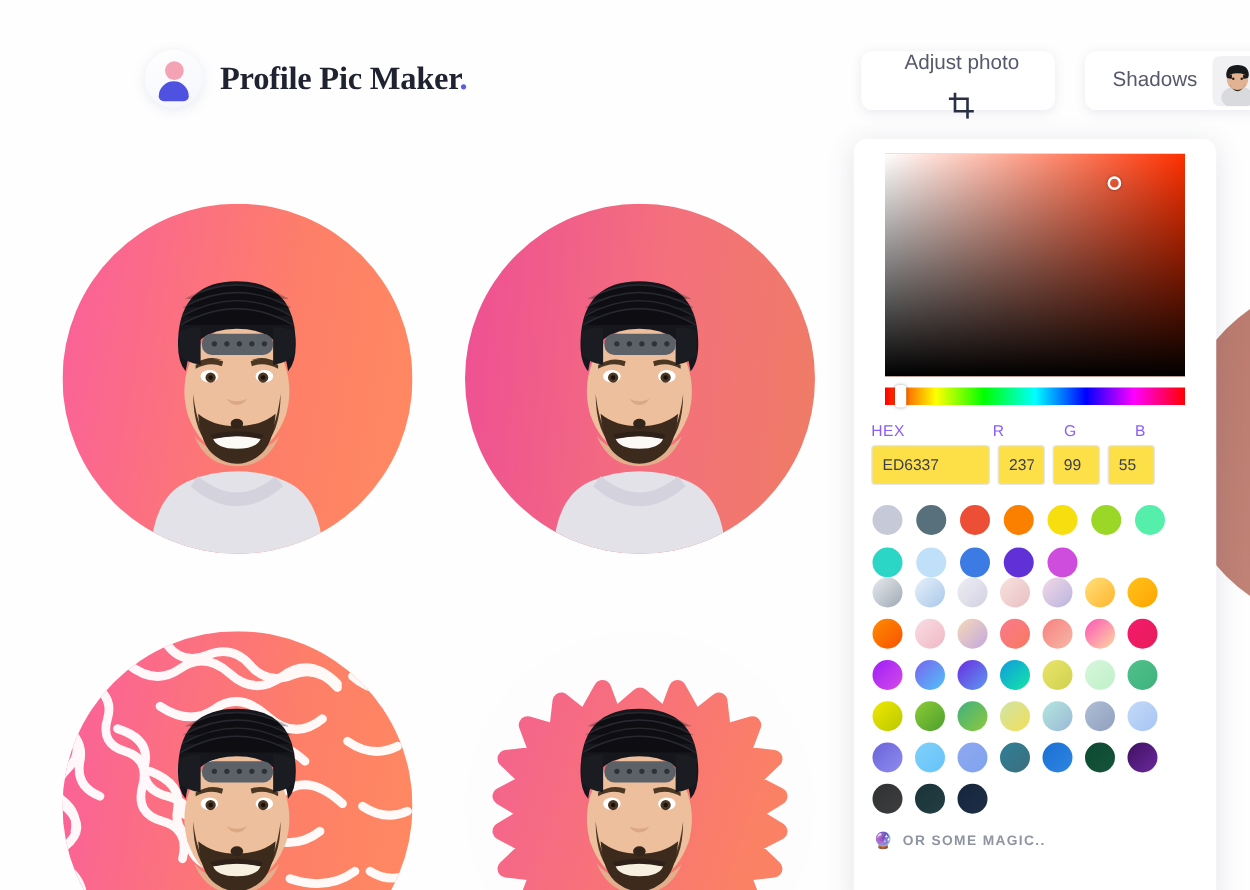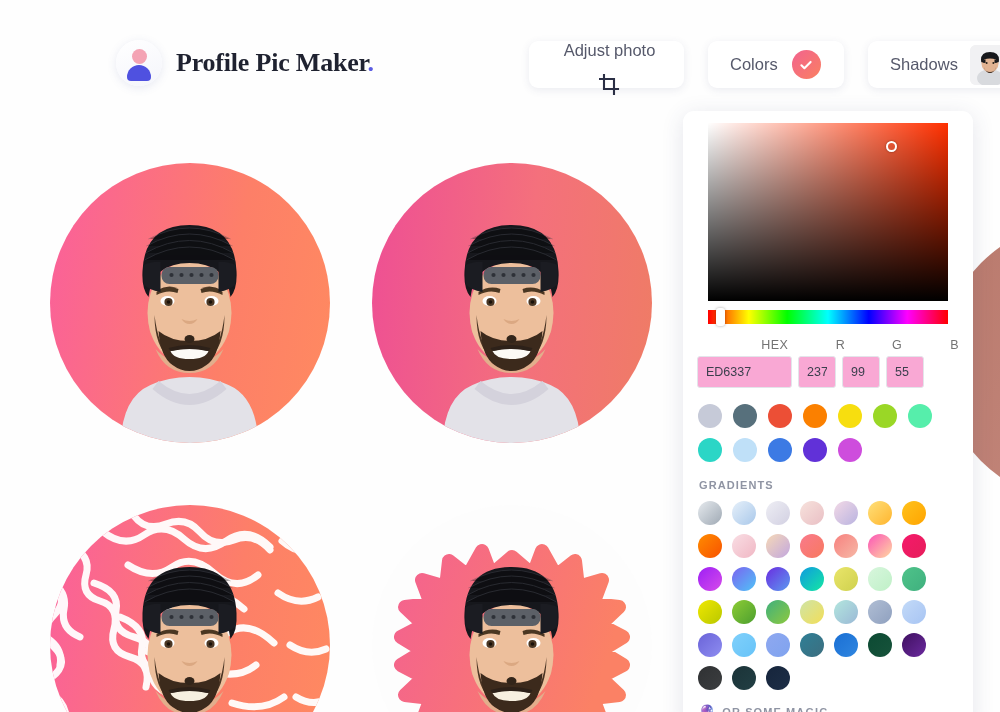--- a/index.html
+++ b/index.html
@@ -114,31 +114,31 @@
     background: linear-gradient(to right,
       #ff0000 0%, #ffff00 17%, #00ff00 33%, #00ffff 50%,
       #0000ff 67%, #ff00ff 83%, #ff0000 100%);
   }
   .hue-handle {
     position: absolute; left: 8px; top: -2px; width: 9px; height: 18px;
     background: #fff; border-radius: 3px; box-shadow: 0 0 3px rgba(0,0,0,.35);
   }
 
   .field-labels { display: flex; margin: 14px 0 4px 0; padding: 0 2px; }
-  .field-labels span { font-size: 12.5px; color: #737373; text-align: right; letter-spacing: .4px; }
+  .field-labels span { font-size: 12.5px; color: #8b5cf6; text-align: left; letter-spacing: .4px; }
   .fl-hex { width: 95px; }
   .fl-r { width: 53px; margin-left: 6px; }
   .fl-g { width: 53px; margin-left: 6px; }
   .fl-b { width: 53px; margin-left: 6px; }
 
   .field-row { display: flex; padding: 0 2px; }
   .field-row input {
     height: 32px; border: 1px solid #e3e5ea; border-radius: 3px;
     font-family: "Liberation Sans", sans-serif; font-size: 12.5px; color: #3b3f4d;
-    padding: 0 8px; background: #f9a8d4; outline: none;
+    padding: 0 8px; background: #fde047; outline: none;
   }
   .in-hex { width: 95px; }
   .in-r, .in-g, .in-b { width: 38px; margin-left: 6px; }
 
   .swatch-grid { display: flex; flex-wrap: wrap; gap: 10px 11px; margin: 16px 0 0 3px; width: 250px; }
   .swatch { width: 24px; height: 24px; border-radius: 50%; cursor: pointer; flex: none; }
 
   .sec-title {
     font-size: 11px; color: #8f94a3; letter-spacing: 1.1px; font-weight: bold;
     margin: 17px 0 10px 4px;
@@ -173,28 +173,20 @@
       <div class="navbtn nb-adjust">
         <span class="lbl">Adjust photo</span>
         <span class="crop-icon">
           <svg width="21" height="21" viewBox="0 0 21 21">
             <path d="M5 1 V15 H19" fill="none" stroke="#2b2f45" stroke-width="2.1" stroke-linecap="square"></path>
             <path d="M1 5 H15 V20" fill="none" stroke="#2b2f45" stroke-width="2.1" stroke-linecap="square"></path>
           </svg>
         </span>
       </div>
 
-      <div class="navbtn nb-colors">
-        <span class="lbl">Colors</span>
-        <span class="check-circle">
-          <svg width="16" height="16" viewBox="0 0 16 16">
-            <path d="M3.4 8.3 L6.4 11.2 L12.6 4.9" fill="none" stroke="#fff" stroke-width="2.1" stroke-linecap="round" stroke-linejoin="round"></path>
-          </svg>
-        </span>
-      </div>
 
       <div class="navbtn nb-shadows">
         <span class="lbl">Shadows</span>
         <span class="shadow-thumb">
           <svg width="40" height="40" viewBox="0 0 40 40">
             <rect width="40" height="40" fill="#f1f1f3"></rect>
             <ellipse cx="20" cy="33" rx="13" ry="9" fill="#d8dade"></ellipse>
             <ellipse cx="20" cy="18" rx="8.6" ry="9.4" fill="#e2b392"></ellipse>
             <path d="M11 15 q0-8 9-8 q9 0 9 8 q0 2-1 2.6 q-1-4-8-4 q-7 0-8 4 q-1-.6-1-2.6z" fill="#17181c"></path>
             <path d="M11.5 16.5 q1-1.6 4-2 l0 3.5 q-3 0-4-1.5z" fill="#17181c"></path>
@@ -481,21 +473,20 @@
         <div class="swatch" style="background: rgb(247, 222, 15);"></div>
         <div class="swatch" style="background: rgb(154, 215, 38);"></div>
         <div class="swatch" style="background: rgb(86, 238, 171);"></div>
         <div class="swatch" style="background: rgb(43, 214, 198);"></div>
         <div class="swatch" style="background: rgb(191, 224, 248);"></div>
         <div class="swatch" style="background: rgb(60, 122, 228);"></div>
         <div class="swatch" style="background: rgb(97, 49, 216);"></div>
         <div class="swatch" style="background: rgb(206, 77, 221);"></div>
       </div>
 
-    <div class="sec-title">GRADIENTS</div>
     <div class="grad-grid" id="gradSwatches">
         <div class="grad" style="background: linear-gradient(135deg, rgb(230, 234, 238), rgb(159, 169, 180));"></div>
         <div class="grad" style="background: linear-gradient(135deg, rgb(230, 240, 250), rgb(169, 200, 234));"></div>
         <div class="grad" style="background: linear-gradient(135deg, rgb(238, 238, 244), rgb(210, 208, 226));"></div>
         <div class="grad" style="background: linear-gradient(135deg, rgb(247, 226, 220), rgb(233, 191, 196));"></div>
         <div class="grad" style="background: linear-gradient(135deg, rgb(243, 217, 230), rgb(185, 179, 224));"></div>
         <div class="grad" style="background: linear-gradient(135deg, rgb(255, 224, 122), rgb(255, 181, 46));"></div>
         <div class="grad" style="background: linear-gradient(135deg, rgb(255, 194, 28), rgb(255, 164, 0));"></div>
         <div class="grad" style="background: linear-gradient(135deg, rgb(255, 140, 0), rgb(248, 82, 0));"></div>
         <div class="grad" style="background: linear-gradient(135deg, rgb(249, 222, 228), rgb(240, 183, 196));"></div>

